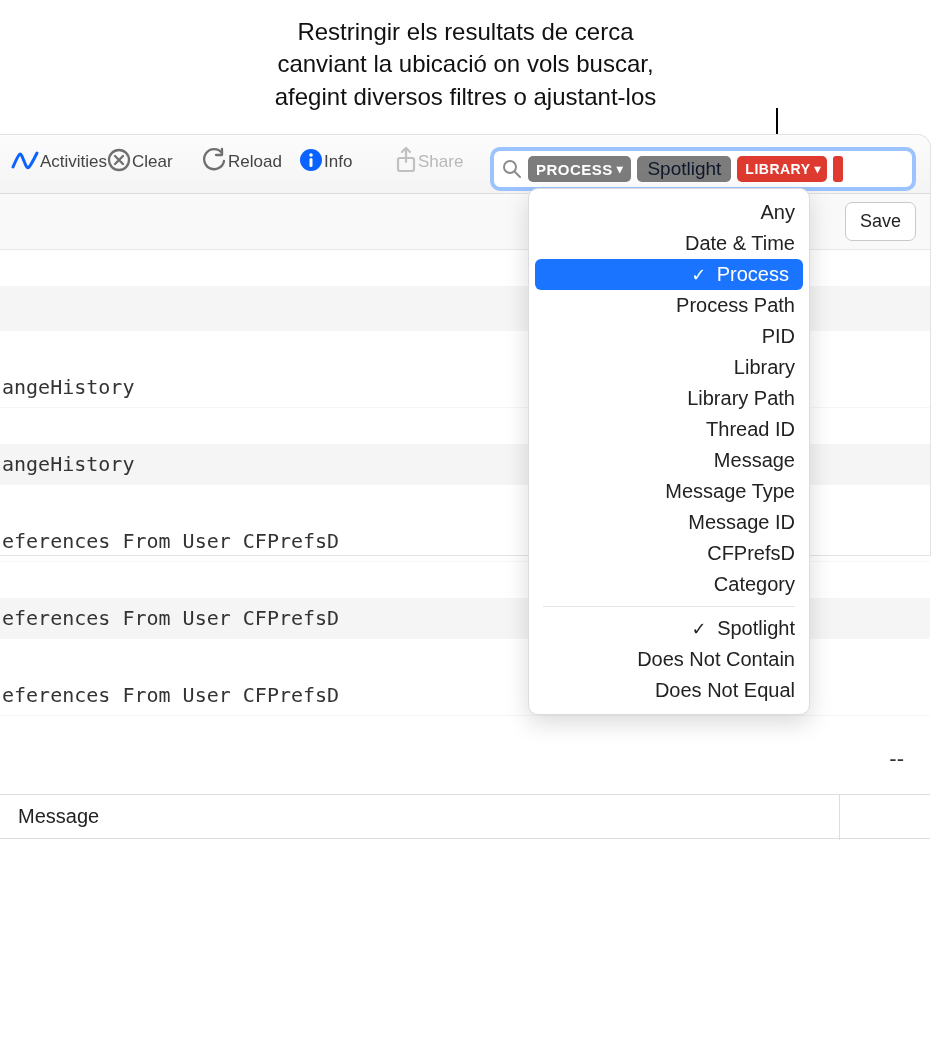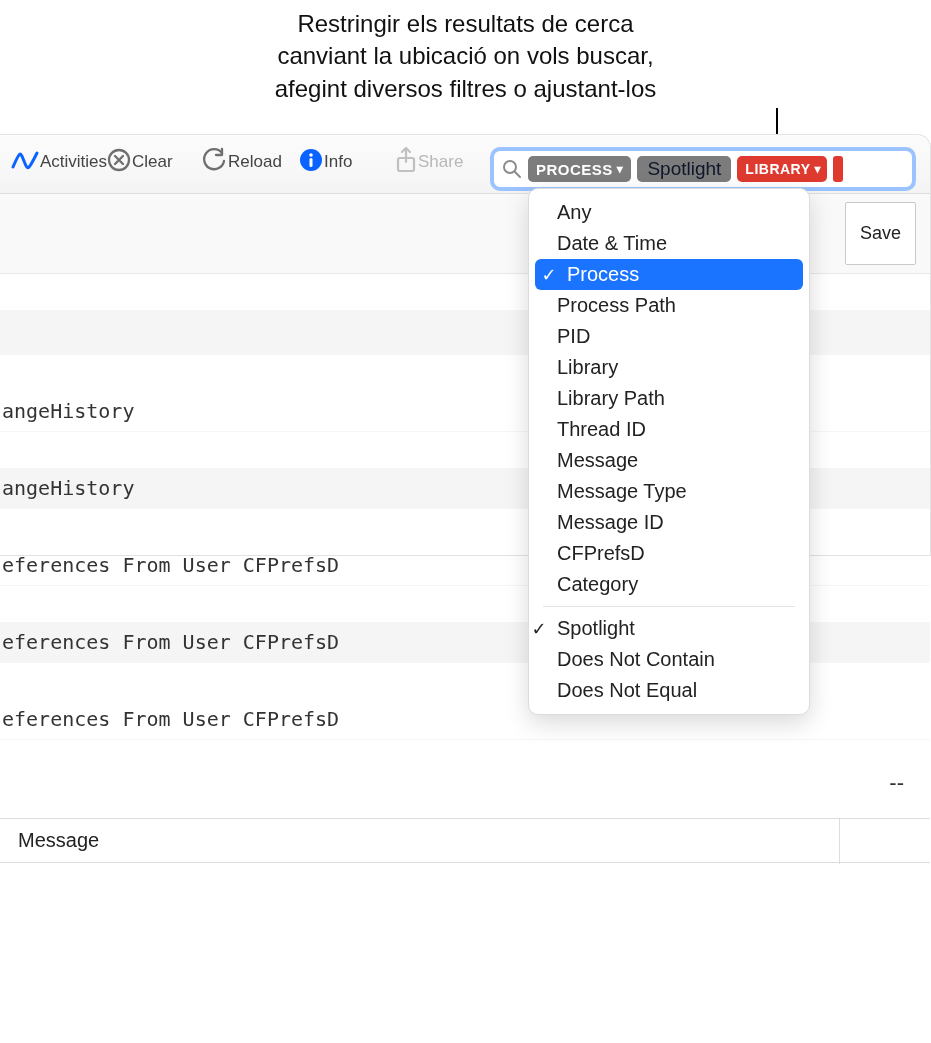--- a/index.html
+++ b/index.html
@@ -8,21 +8,21 @@
     background: #fff;
     font-family: -apple-system, "Helvetica Neue", Arial, sans-serif;
     color: #000;
     width: 931px;
     height: 1043px;
     overflow: hidden;
   }
   .stage { position: relative; width: 931px; height: 1043px; }
   .caption {
     position: absolute;
-    top: 4px;
+    top: 12px;
     left: 0;
     right: 0;
     text-align: center;
     font-size: 24px;
     line-height: 1.35;
     color: #111;
     white-space: pre-line;
     padding-top: 4px;
   }
   .leader {
@@ -128,23 +128,23 @@
 
   .subbar {
     display:flex;
     justify-content:flex-end;
     padding:8px 14px;
     border-bottom:1px solid #e8e8e8;
     background:#f9f9f9;
   }
   .save-btn{
     font-size:18px;
-    padding:20px 14px;
+    padding:8px 14px;
     border:1px solid #c9c9c9;
-    border-radius:2px;
+    border-radius:7px;
     background:#fff;
     color:#222;
   }
 
   .rows .row{
     font-family: ui-monospace, "SF Mono","Menlo",monospace;
     font-size:20px;
     color:#333;
     padding:8px 0 8px 2px;
     border-bottom:1px solid #f6f6f6;
@@ -188,20 +188,21 @@
     padding:8px 0;
     font-size:20px;
     z-index:50;
   }
   .menu .item{
     display:flex;
     align-items:center;
     padding:4px 14px 4px 0;
     color:#222;
     gap:8px;
+    justify-content:flex-end;
   }
   .menu .item .chk{ width:20px; text-align:center; font-size:18px;}
   .menu .item.sel{
     background:#1a74ff;
     color:#fff;
     border-radius:6px;
     margin:0 6px;
     padding-left:4px;
   }
   .menu hr{

